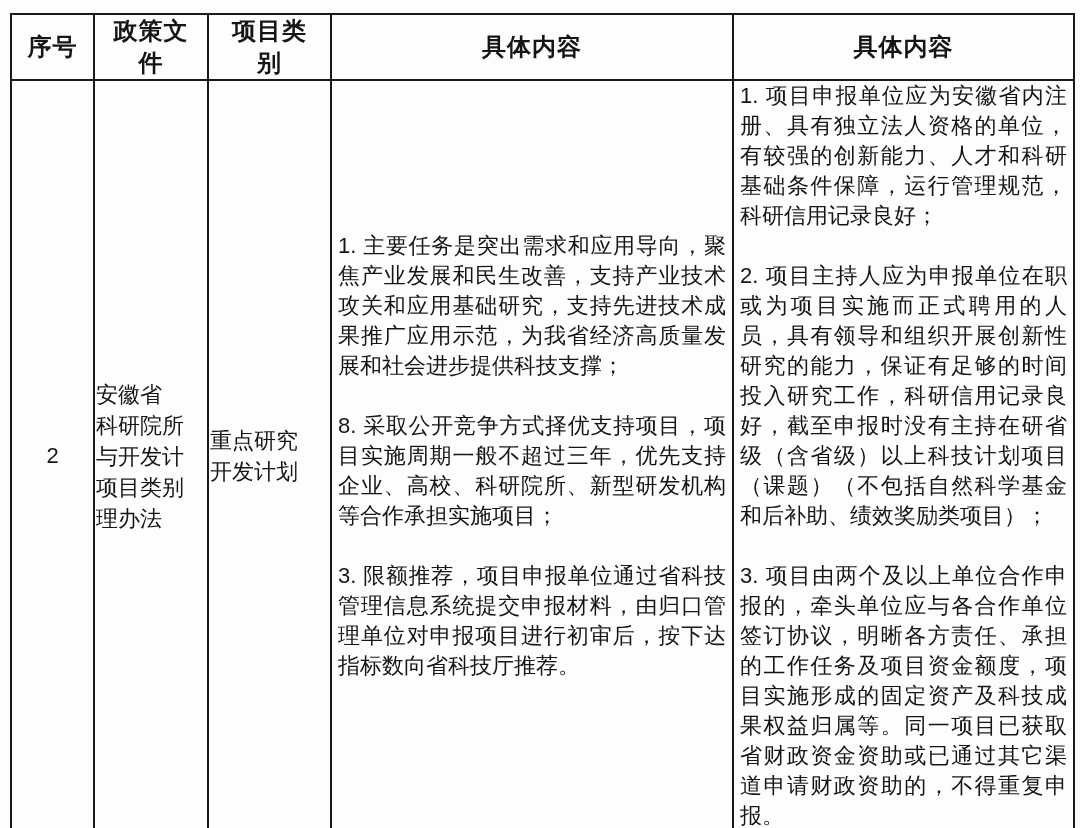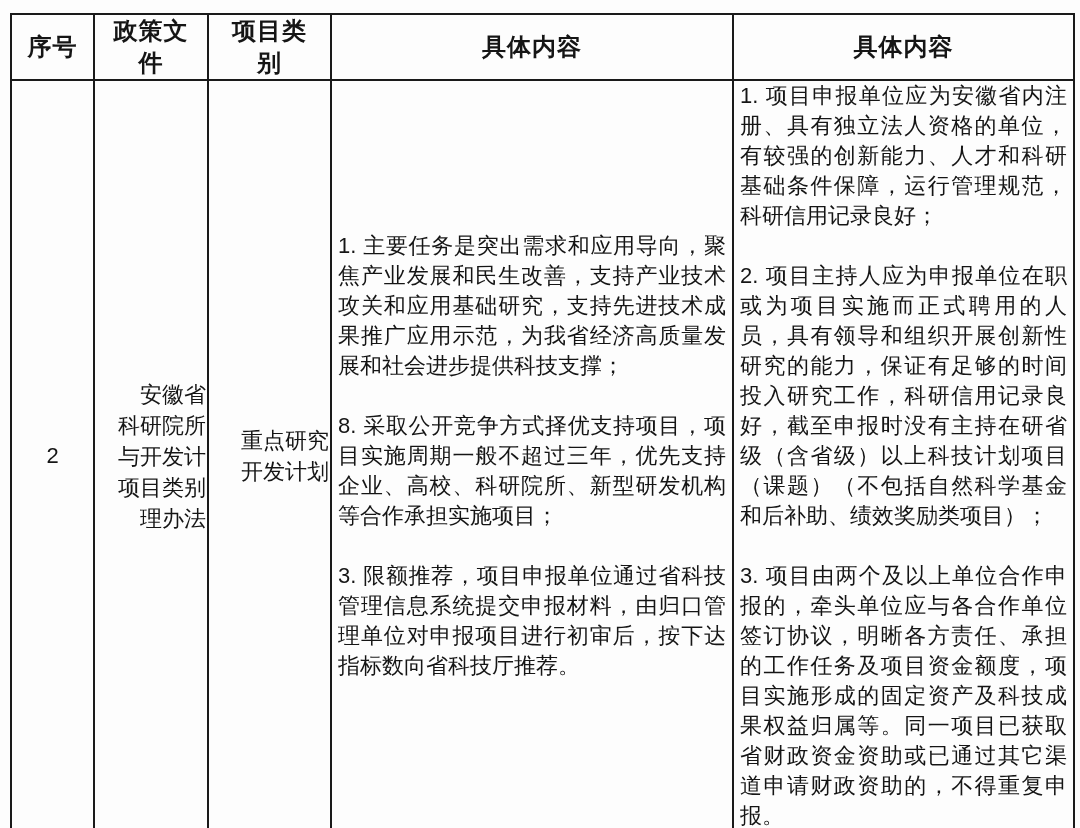--- a/index.html
+++ b/index.html
@@ -42,21 +42,21 @@
     height: 752px;
   }
   .cell-center {
     text-align: center;
     font-size: 22px;
   }
   .cell-lines p {
     margin: 0;
     line-height: 31px;
     font-size: 22px;
-    text-align: right;
+    text-align: left;
   }
   .cell-paras {
     padding: 0 6px;
     font-size: 22px;
     line-height: 30px;
   }
   .cell-paras p {
     margin: 0 0 30px 0;
     text-align: justify;
     text-justify: inter-ideograph;

